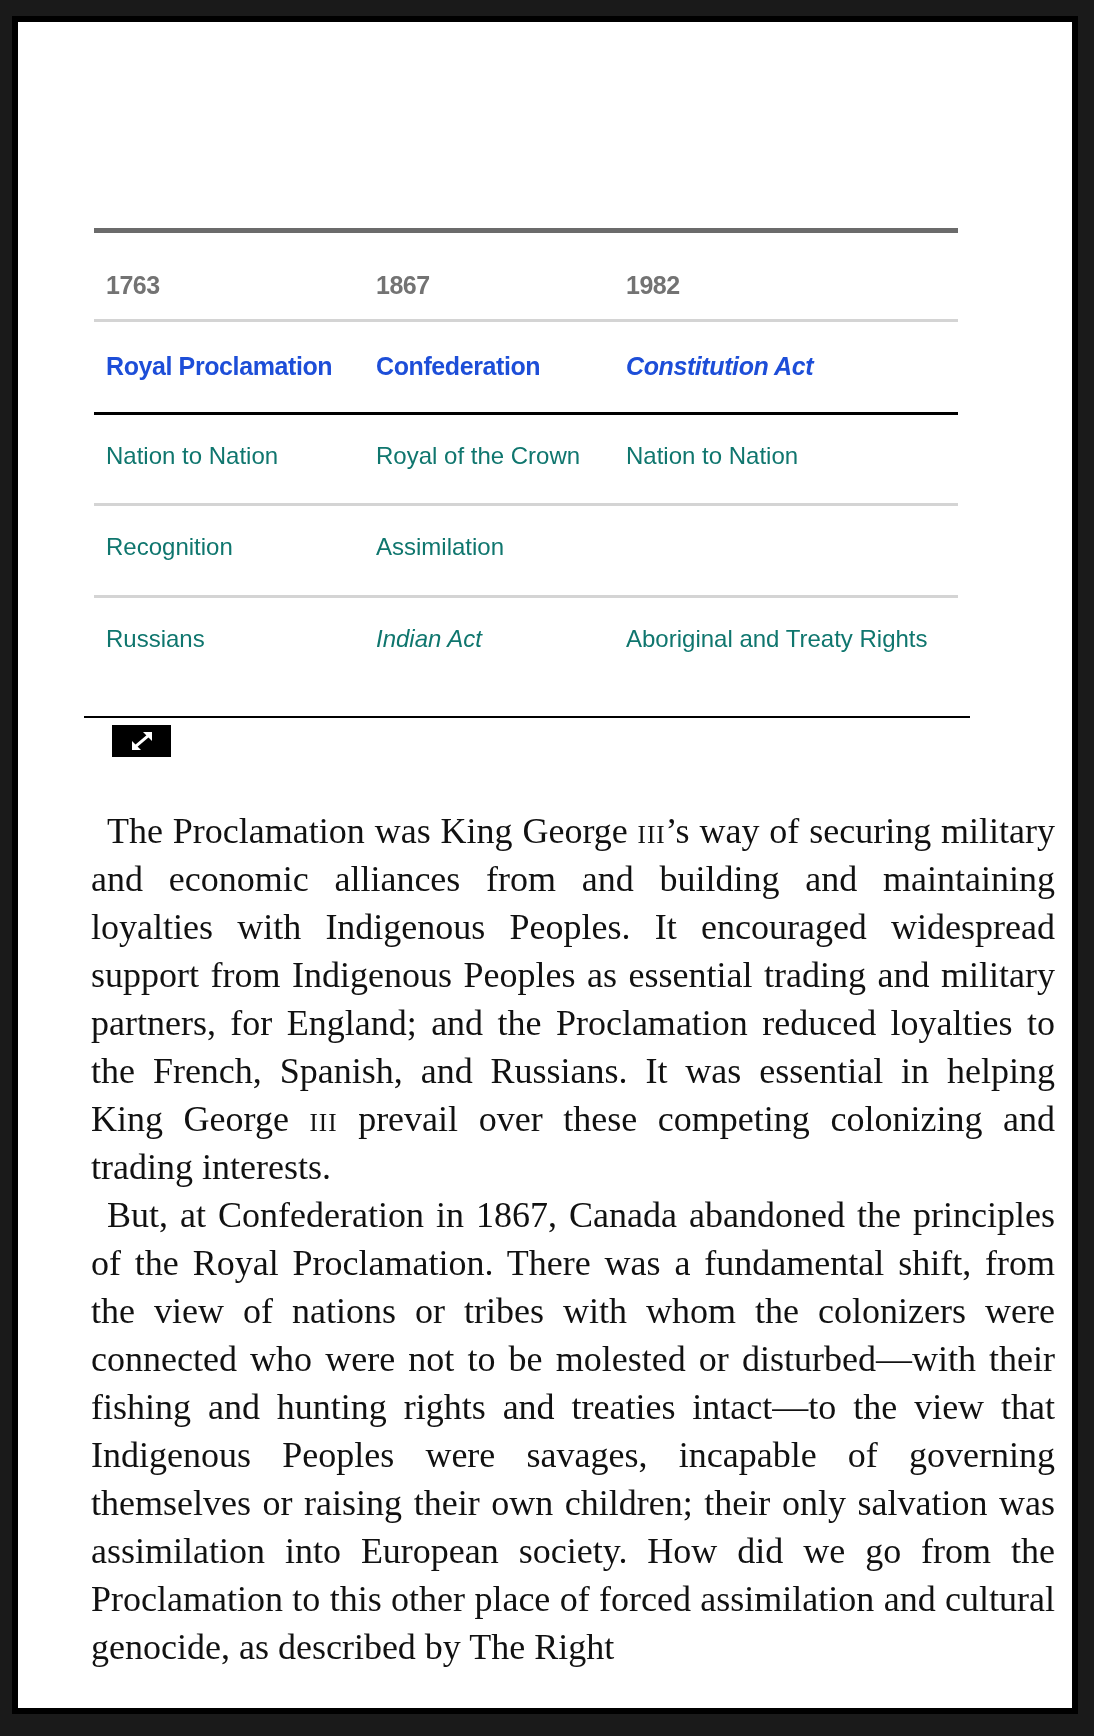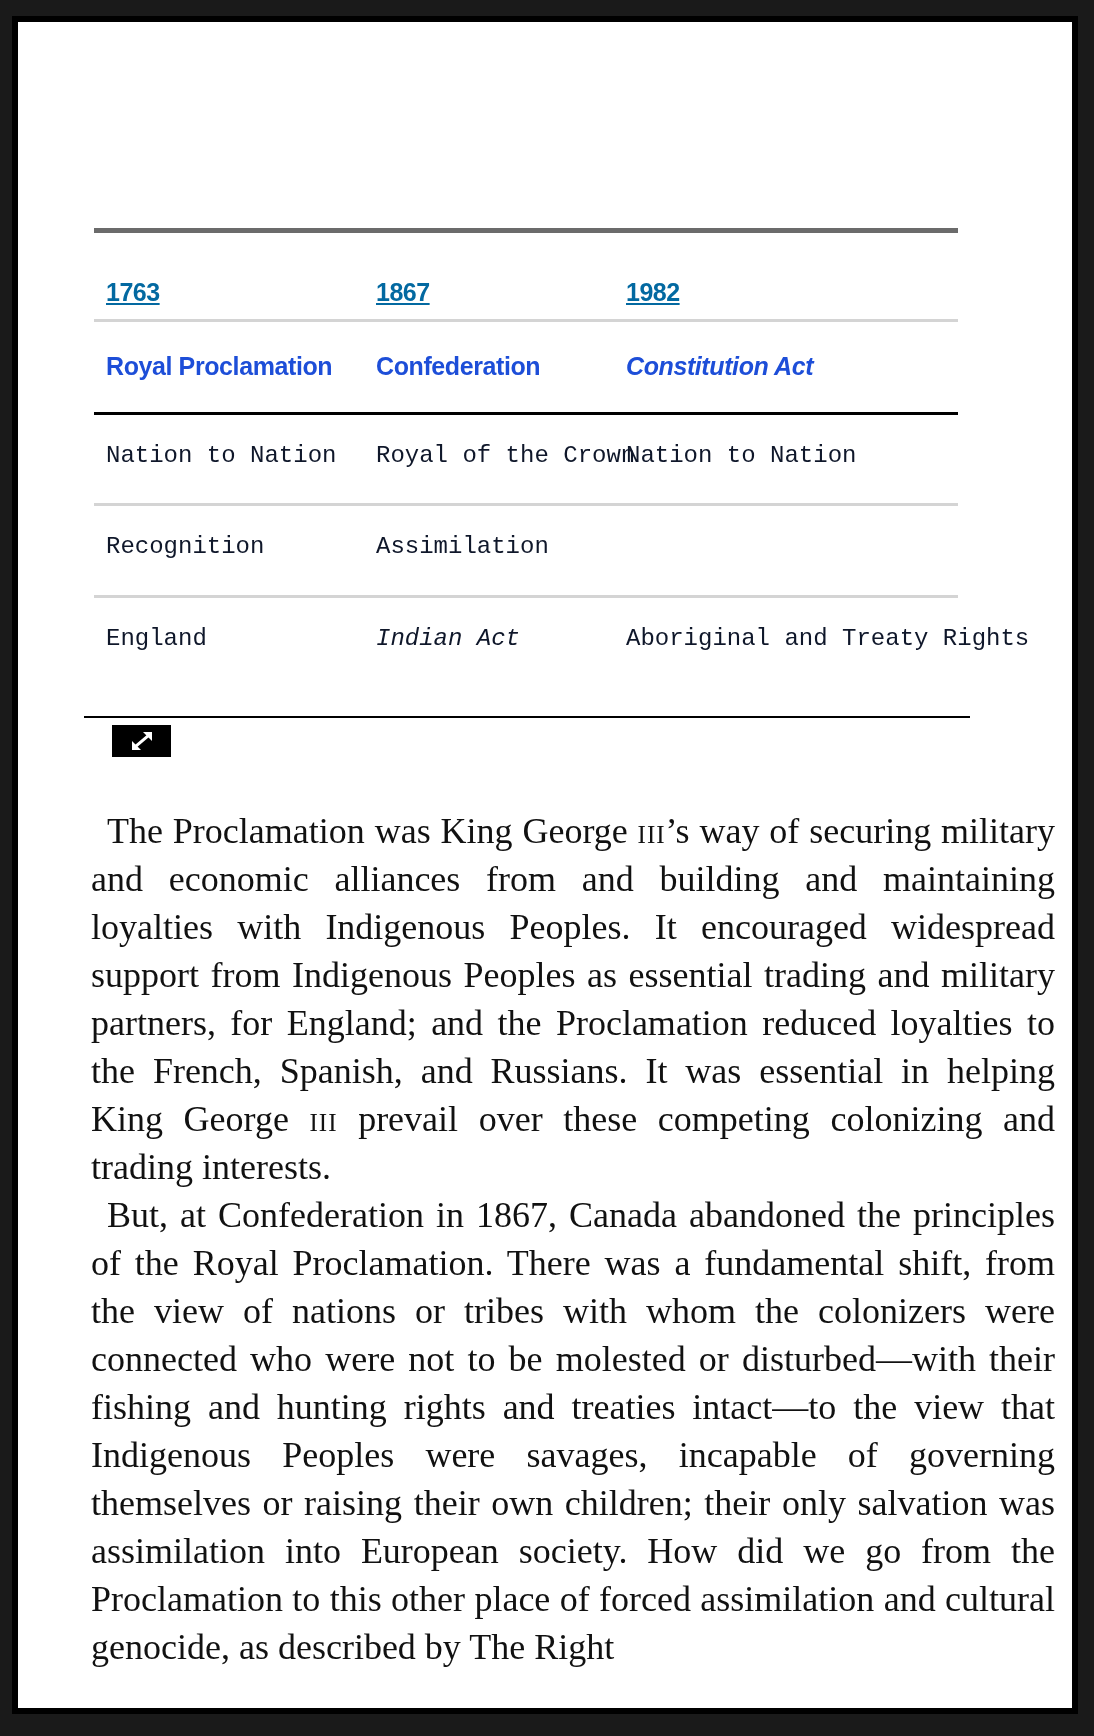--- a/index.html
+++ b/index.html
@@ -53,26 +53,25 @@
     position: absolute;
     font-family: "Liberation Sans", sans-serif;
     white-space: nowrap;
   }
   .c0 { left: 12px; }
   .c1 { left: 282px; }
   .c2 { left: 532px; }
 
   .year-row { top: 5px; height: 86px; }
   .year-row .cell {
-    top: 45px;
+    top: 38px;
     font-size: 25px;
     font-weight: bold;
-    color: #0369a1;
+    color: #737373;
     letter-spacing: -0.5px;
-    text-decoration: underline;
   }
   .sep-light {
     position: absolute;
     left: 0;
     width: 864px;
     height: 3px;
     background: #d4d4d4;
   }
   .head-row { top: 94px; height: 90px; }
   .head-row .cell {
@@ -85,22 +84,21 @@
   .head-row .cell.italic { font-style: italic; }
   .sep-dark {
     position: absolute;
     left: 0;
     width: 864px;
     height: 3px;
     background: #000;
   }
   .body-row .cell {
     font-size: 24px;
-    color: #0f172a;
-    font-family: Liberation Mono, monospace;
+    color: #0f766e;
   }
   .body-row .cell.italic { font-style: italic; }
   .r1 { top: 187px; height: 88px; }
   .r2 { top: 278px; height: 69px; }
   .r3 { top: 370px; height: 88px; }
   .body-row .cell { top: 27px; }
 
   .rule-bottom {
     position: absolute;
     left: 66px;
@@ -174,21 +172,21 @@
     </div>
     <div class="sep-light" style="top:275px;"></div>
 
     <div class="row body-row r2">
       <span class="cell c0">Recognition</span>
       <span class="cell c1">Assimilation</span>
     </div>
     <div class="sep-light" style="top:367px;"></div>
 
     <div class="row body-row r3">
-      <span class="cell c0">England</span>
+      <span class="cell c0">Russians</span>
       <span class="cell c1 italic">Indian Act</span>
       <span class="cell c2">Aboriginal and Treaty Rights</span>
     </div>
   </div>
 
   <div class="rule-bottom"></div>
 
   <div class="expand-btn">
     <svg width="26" height="24" viewBox="0 0 26 24">
       <g stroke="#fff" stroke-width="3" fill="none" stroke-linecap="square">

